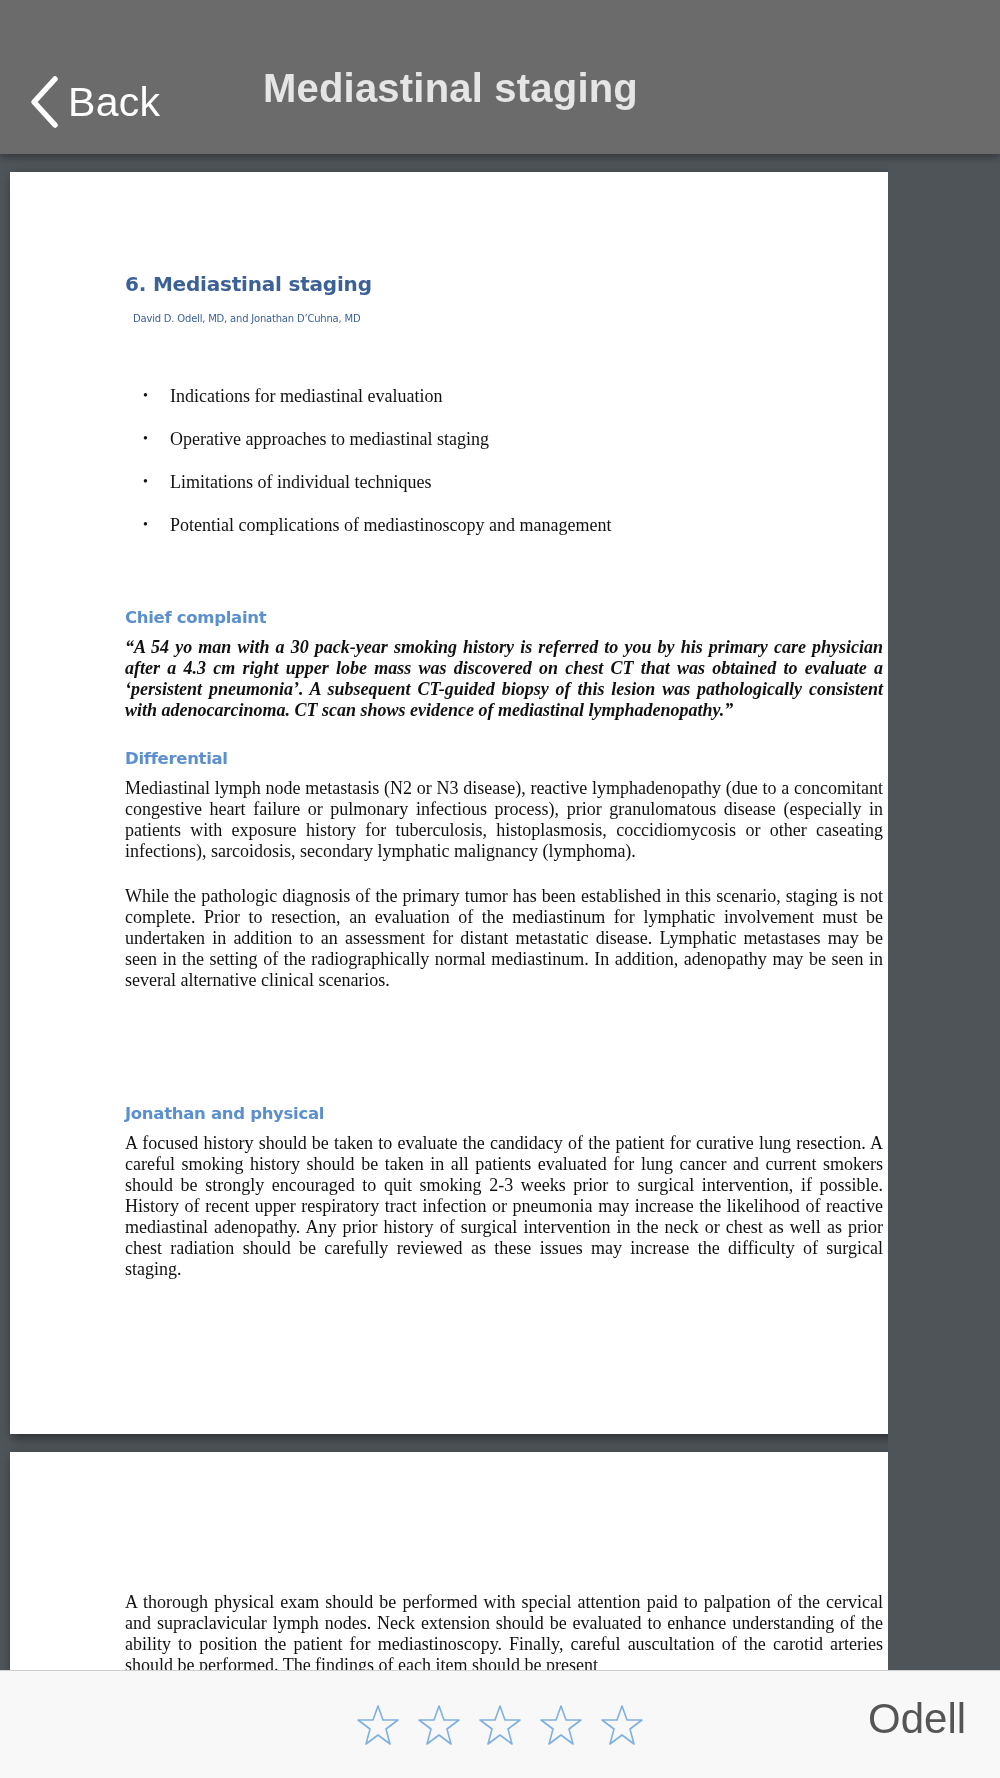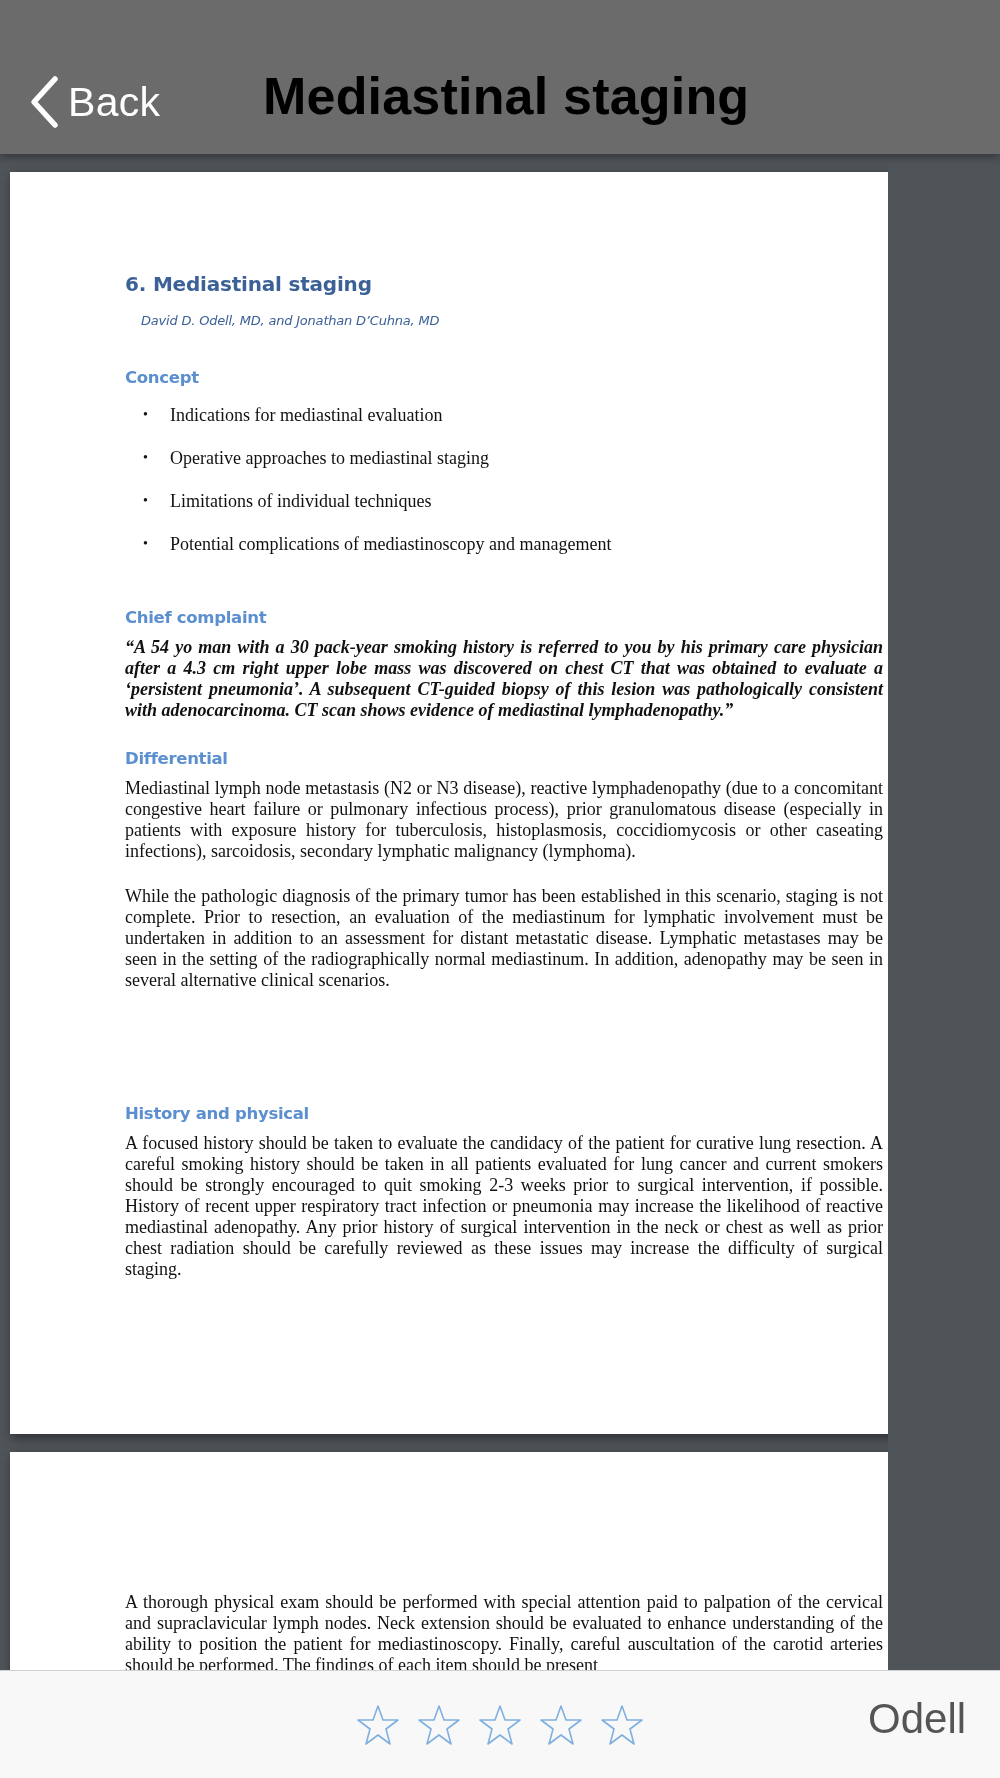--- a/index.html
+++ b/index.html
@@ -42,23 +42,23 @@
   .back-label {
     font-size: 41px;
     margin-left: 6px;
     color: #ffffff;
     letter-spacing: 0.3px;
   }
   .nav-title {
     position: absolute;
     left: 263px;
     top: 66px;
-    font-size: 52px;
-    font-weight: bold;
-    color: #000000;
+    font-size: 40px;
+    font-weight: bold;
+    color: #e5e5e5;
     white-space: nowrap;
     letter-spacing: 0.2px;
   }
 
   
   .viewer {
     position: absolute;
     left: 0; top: 154px;
     width: 888px;
     height: 1516px;
@@ -84,24 +84,23 @@
   .chapter-title {
     font-family: "DejaVu Sans", sans-serif;
     font-weight: bold;
     color: #3c6197;
     font-size: 20px;
     margin: 0;
     letter-spacing: -0.2px;
   }
   .authors {
     font-family: "DejaVu Sans", sans-serif;
-    font-style: italic;
     color: #3c6197;
-    font-size: 13px;
-    margin: 17px 0 0 16px;
+    font-size: 10px;
+    margin: 17px 0 0 8px;
     letter-spacing: -0.2px;
   }
   .section-heading {
     font-family: "DejaVu Sans", sans-serif;
     font-weight: bold;
     color: #5b8fcf;
     font-size: 16.5px;
     margin: 0;
     letter-spacing: -0.3px;
   }
@@ -187,21 +186,20 @@
 
 <main class="viewer">
 
   <section class="page page-1">
     <div class="doc" style="top:100px;">
       <h1 class="chapter-title">6. Mediastinal staging</h1>
       <p class="authors">David D. Odell, MD, and Jonathan D’Cuhna, MD</p>
     </div>
 
     <div class="doc" style="top:196px;">
-      <h2 class="section-heading">Concept</h2>
       <ul class="bullet-list" style="margin-top:16px;">
         <li class="bullet-item">
           <span class="bullet-dot">•</span>
           <span>Indications for mediastinal evaluation</span>
         </li>
         <li class="bullet-item">
           <span class="bullet-dot">•</span>
           <span>Operative approaches to mediastinal staging</span>
         </li>
         <li class="bullet-item">
@@ -220,21 +218,21 @@
       <p class="para quote" style="margin-top:10px;">“A 54 yo man with a 30 pack-year smoking history is referred to you by his primary care physician after a 4.3 cm right upper lobe mass was discovered on chest CT that was obtained to evaluate a ‘persistent pneumonia’. A subsequent CT-guided biopsy of this lesion was pathologically consistent with adenocarcinoma. CT scan shows evidence of mediastinal lymphadenopathy.”</p>
     </div>
 
     <div class="doc" style="top:577px;">
       <h2 class="section-heading">Differential</h2>
       <p class="para" style="margin-top:10px;">Mediastinal lymph node metastasis (N2 or N3 disease), reactive lymphadenopathy (due to a concomitant congestive heart failure or pulmonary infectious process), prior granulomatous disease (especially in patients with exposure history for tuberculosis, histoplasmosis, coccidiomycosis or other caseating infections), sarcoidosis, secondary lymphatic malignancy (lymphoma).</p>
       <p class="para" style="margin-top:24px;">While the pathologic diagnosis of the primary tumor has been established in this scenario, staging is not complete. Prior to resection, an evaluation of the mediastinum for lymphatic involvement must be undertaken in addition to an assessment for distant metastatic disease. Lymphatic metastases may be seen in the setting of the radiographically normal mediastinum. In addition, adenopathy may be seen in several alternative clinical scenarios.</p>
     </div>
 
     <div class="doc" style="top:932px;">
-      <h2 class="section-heading">History and physical</h2>
+      <h2 class="section-heading">Jonathan and physical</h2>
       <p class="para" style="margin-top:10px;">A focused history should be taken to evaluate the candidacy of the patient for curative lung resection. A careful smoking history should be taken in all patients evaluated for lung cancer and current smokers should be strongly encouraged to quit smoking 2-3 weeks prior to surgical intervention, if possible. History of recent upper respiratory tract infection or pneumonia may increase the likelihood of reactive mediastinal adenopathy. Any prior history of surgical intervention in the neck or chest as well as prior chest radiation should be carefully reviewed as these issues may increase the difficulty of surgical staging.</p>
     </div>
   </section>
 
   <section class="page page-2">
     <div class="doc" style="top:140px;">
       <p class="para">A thorough physical exam should be performed with special attention paid to palpation of the cervical and supraclavicular lymph nodes. Neck extension should be evaluated to enhance understanding of the ability to position the patient for mediastinoscopy. Finally, careful auscultation of the carotid arteries should be performed. The findings of each item should be present</p>
     </div>
   </section>
 

